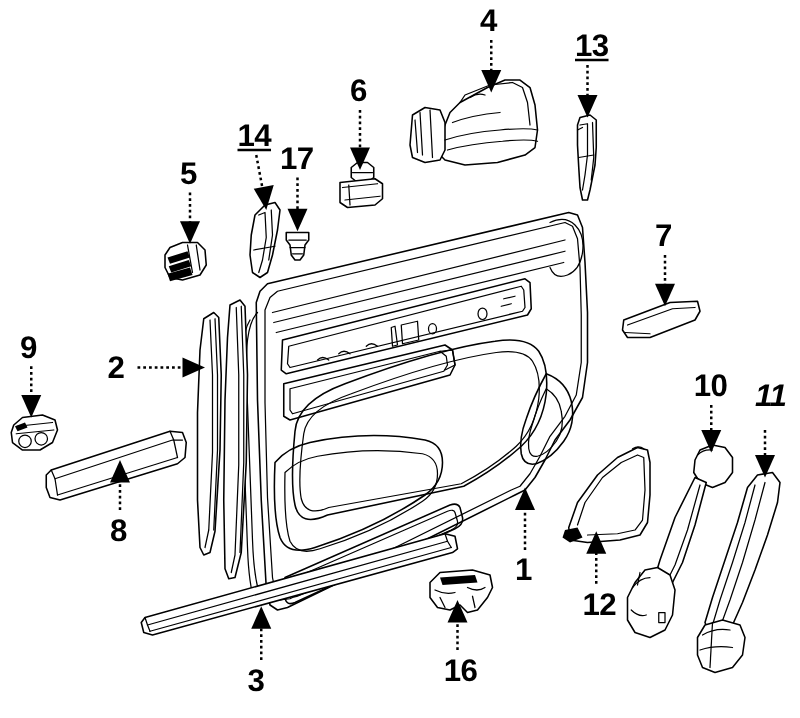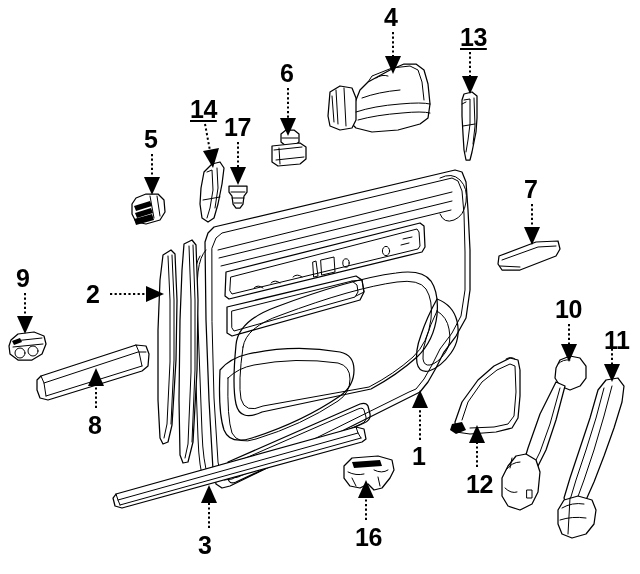--- a/index.html
+++ b/index.html
@@ -359,20 +359,20 @@
   <div class="callout-label" style="left:412px; top:444px;">1</div>
   <div class="callout-label" style="left:86px; top:282px;">2</div>
   <div class="callout-label" style="left:198px; top:533px;">3</div>
   <div class="callout-label" style="left:384px; top:5px;">4</div>
   <div class="callout-label" style="left:144px; top:127px;">5</div>
   <div class="callout-label" style="left:280px; top:61px;">6</div>
   <div class="callout-label" style="left:524px; top:177px;">7</div>
   <div class="callout-label" style="left:88px; top:413px;">8</div>
   <div class="callout-label" style="left:16px; top:266px;">9</div>
   <div class="callout-label" style="left:555px; top:297px;">10</div>
-  <div class="callout-label" style="left:604px; top:328px;">11</div>
+  <div class="callout-label" style="left:604px; top:305px;font-style:italic;">11</div>
   <div class="callout-label" style="left:466px; top:472px;text-align:right;">12</div>
   <div class="callout-label" style="left:460px; top:25px;text-decoration:underline;">13</div>
   <div class="callout-label" style="left:190px; top:97px;text-decoration:underline;">14</div>
   <div class="callout-label" style="left:224px; top:115px;">17</div>
   <div class="callout-label" style="left:355px; top:525px;">16</div>
 
 </div>
 
 </body></html>

